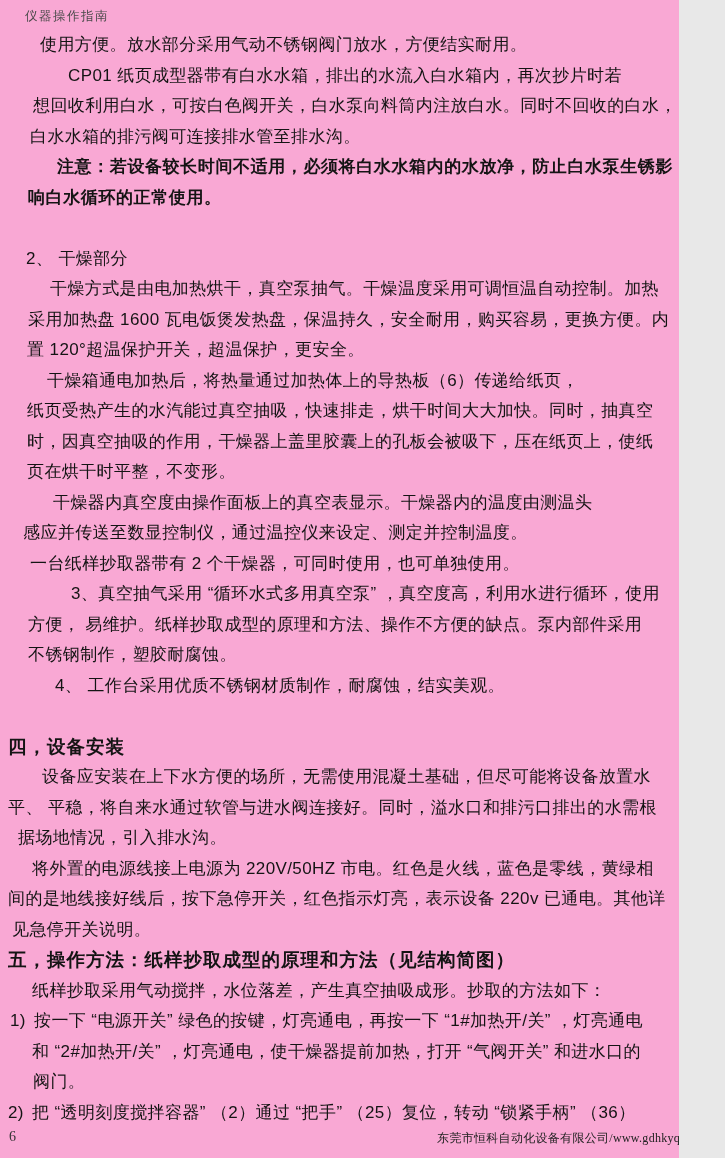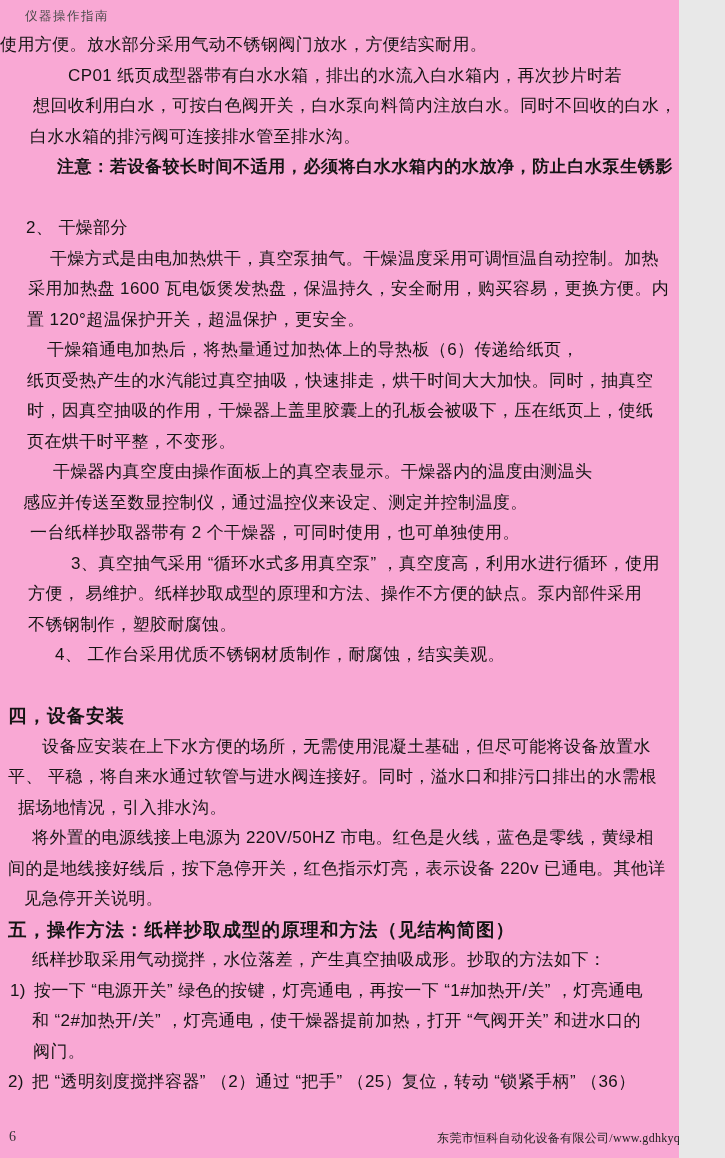--- a/index.html
+++ b/index.html
@@ -40,25 +40,26 @@
     font-size:12px;color:#222;letter-spacing:0.3px;
   }
 </style>
 </head>
 <body>
 
 <div class="page">
   <div class="doc-header">仪器操作指南</div>
 
   <div class="doc-body">
-      <div class="line" style="">使用方便。放水部分采用气动不锈钢阀门放水，方便结实耐用。</div>
+      <div class="line" style="margin-left: 40px;">使用方便。放水部分采用气动不锈钢阀门放水，方便结实耐用。</div>
       <div class="line" style="margin-left: 68px;">CP01 纸页成型器带有白水水箱，排出的水流入白水箱内，再次抄片时若</div>
       <div class="line" style="margin-left: 33px;">想回收利用白水，可按白色阀开关，白水泵向料筒内注放白水。同时不回收的白水，</div>
       <div class="line" style="margin-left: 30px;">白水水箱的排污阀可连接排水管至排水沟。</div>
       <div class="line bold" style="margin-left: 57px;">注意：若设备较长时间不适用，必须将白水水箱内的水放净，防止白水泵生锈影</div>
+      <div class="line bold" style="margin-left: 28px;">响白水循环的正常使用。</div>
       <div class="line" style="margin-left: 0px;"></div>
       <div class="line" style="margin-left: 26px;">2、 干燥部分</div>
       <div class="line" style="margin-left: 50px;">干燥方式是由电加热烘干，真空泵抽气。干燥温度采用可调恒温自动控制。加热</div>
       <div class="line" style="margin-left: 28px;">采用加热盘 1600 瓦电饭煲发热盘，保温持久，安全耐用，购买容易，更换方便。内</div>
       <div class="line" style="margin-left: 27px;">置 120°超温保护开关，超温保护，更安全。</div>
       <div class="line" style="margin-left: 47px;">干燥箱通电加热后，将热量通过加热体上的导热板（6）传递给纸页，</div>
       <div class="line" style="margin-left: 27px;">纸页受热产生的水汽能过真空抽吸，快速排走，烘干时间大大加快。同时，抽真空</div>
       <div class="line" style="margin-left: 27px;">时，因真空抽吸的作用，干燥器上盖里胶囊上的孔板会被吸下，压在纸页上，使纸</div>
       <div class="line" style="margin-left: 27px;">页在烘干时平整，不变形。</div>
       <div class="line" style="margin-left: 53px;">干燥器内真空度由操作面板上的真空表显示。干燥器内的温度由测温头</div>
@@ -68,21 +69,21 @@
       <div class="line" style="margin-left: 28px;">方便， 易维护。纸样抄取成型的原理和方法、操作不方便的缺点。泵内部件采用</div>
       <div class="line" style="margin-left: 28px;">不锈钢制作，塑胶耐腐蚀。</div>
       <div class="line" style="margin-left: 55px;">4、 工作台采用优质不锈钢材质制作，耐腐蚀，结实美观。</div>
       <div class="line" style="margin-left: 0px;"></div>
       <div class="line bold heading" style="margin-left: 8px;">四，设备安装</div>
       <div class="line" style="margin-left: 42px;">设备应安装在上下水方便的场所，无需使用混凝土基础，但尽可能将设备放置水</div>
       <div class="line" style="margin-left: 8px;">平、 平稳，将自来水通过软管与进水阀连接好。同时，溢水口和排污口排出的水需根</div>
       <div class="line" style="margin-left: 18px;">据场地情况，引入排水沟。</div>
       <div class="line" style="margin-left: 32px;">将外置的电源线接上电源为 220V/50HZ 市电。红色是火线，蓝色是零线，黄绿相</div>
       <div class="line" style="margin-left: 8px;">间的是地线接好线后，按下急停开关，红色指示灯亮，表示设备 220v 已通电。其他详</div>
-      <div class="line" style="margin-left: 24px; font-family: Liberation Serif, serif;">见急停开关说明。</div>
+      <div class="line" style="margin-left: 12px; font-family: Liberation Serif, serif;">见急停开关说明。</div>
       <div class="line bold heading" style="margin-left: 8px;">五，操作方法：纸样抄取成型的原理和方法（见结构简图）</div>
       <div class="line" style="margin-left: 32px;">纸样抄取采用气动搅拌，水位落差，产生真空抽吸成形。抄取的方法如下：</div>
       <div class="line" style="margin-left: 10px;"><span class="marker">1)</span><span>按一下 “电源开关” 绿色的按键，灯亮通电，再按一下 “1#加热开/关” ，灯亮通电</span></div>
       <div class="line" style="margin-left: 32px;">和 “2#加热开/关” ，灯亮通电，使干燥器提前加热，打开 “气阀开关” 和进水口的</div>
       <div class="line" style="margin-left: 33px;">阀门。</div>
       <div class="line" style="margin-left: 8px;"><span class="marker">2)</span><span>把 “透明刻度搅拌容器” （2）通过 “把手” （25）复位，转动 “锁紧手柄” （36）</span></div>
     </div>
 
   <div class="doc-footer">
     <span class="page-number">6</span>

